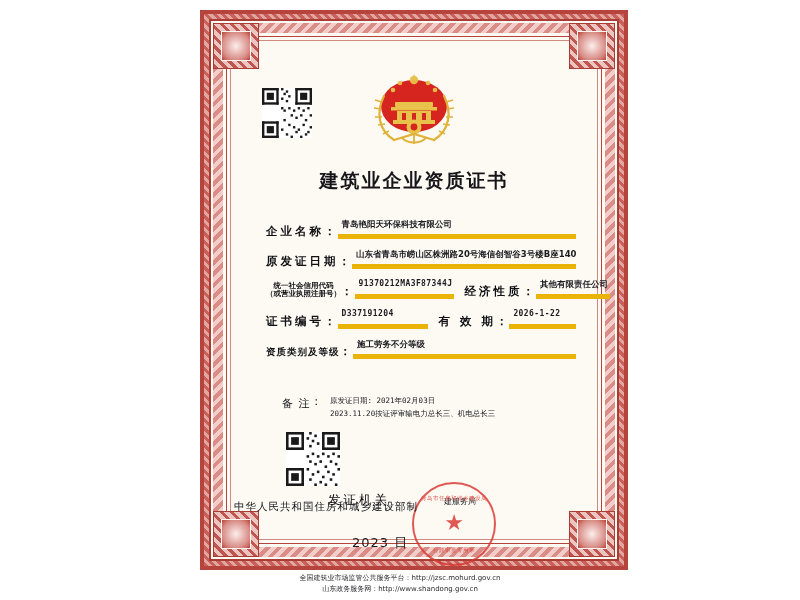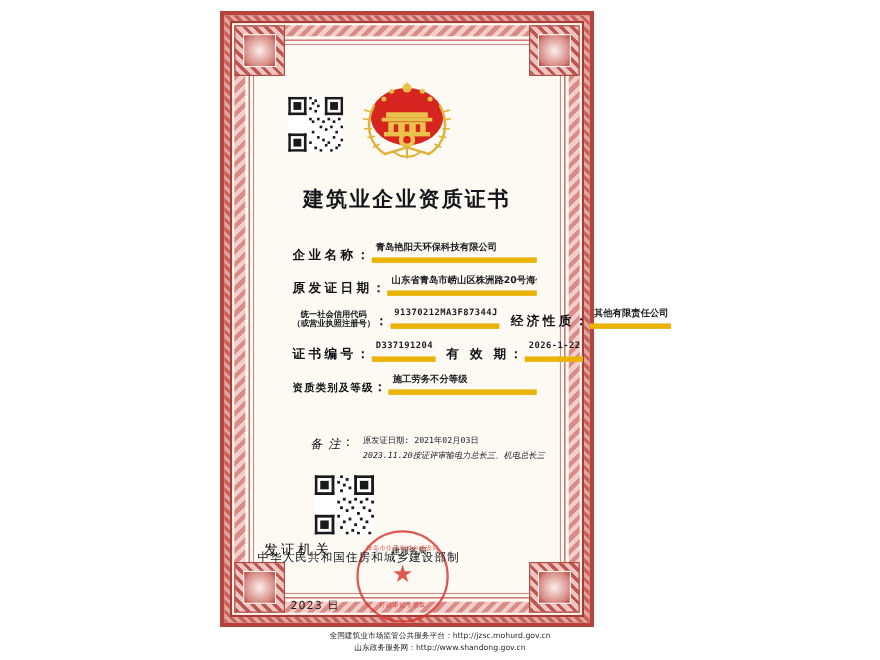--- a/index.html
+++ b/index.html
@@ -17,21 +17,21 @@
     position: relative;
     width: 800px;
     height: 600px;
   }
 
   
   .cert {
     position: absolute;
     left: 200px;
     top: 10px;
-    width: 340px;
+    width: 428px;
     height: 560px;
     background: #fefdf9;
     box-sizing: border-box;
   }
   .border-outer {
     position: absolute;
     inset: 0;
     border: 4px solid #b7443c;
     box-sizing: border-box;
     background:
@@ -211,21 +211,21 @@
   }
   .remarks-body {
     flex: 1;
     padding-left: 6px;
     font-size: 7.5px;
     line-height: 1.75;
     color: #1b1b20;
     font-family: "DejaVu Sans Mono", "Liberation Mono", monospace;
   }
   .remarks-body div { white-space: nowrap; }
-  .remarks-body .centered { text-align: right; font-style: italic; }
+  .remarks-body .centered { text-align: left; }
 
   
   .issuer {
     position: absolute;
     right: 26px;
     top: 438px;
     width: 240px;
     height: 80px;
   }
   .issuer-label {
@@ -240,22 +240,22 @@
     position: absolute;
     left: 116px;
     top: 14px;
     font-size: 8px;
     color: #1b1b20;
     white-space: nowrap;
   }
   .issuer-date {
     position: absolute;
     left: 24px;
-    top: 62px;
-    font-size: 10px;
+    top: 52px;
+    font-size: 13px;
     color: #1b1b20;
     letter-spacing: 1px;
     white-space: nowrap;
   }
   .seal {
     position: absolute;
     left: 84px;
     top: 0px;
     width: 80px;
     height: 80px;
@@ -475,21 +475,21 @@
         </div>
 
         <div class="row">
           <span class="lbl" style="font-size:9.5px;letter-spacing:1px;">资质类别及等级</span>
           <span class="colon">：</span>
           <span class="val">施工劳务不分等级</span>
         </div>
       </div>
 
       <div class="remarks">
-        <span class="lbl" style="font-size:11px;letter-spacing:1px;font-style:italic;">备  注</span>
+        <span class="lbl" style="font-size:11px;letter-spacing:1px;">备  注</span>
         <span class="colon">：</span>
         <div class="remarks-body">
           <div>原发证日期: 2021年02月03日</div>
           <div class="centered">2023.11.20按证评审输电力总长三、机电总长三</div>
         </div>
       </div>
 
       <div class="qr bottom">
         <svg viewBox="0 0 21 21" width="54" height="54">
           <rect width="21" height="21" fill="#fff"></rect>

